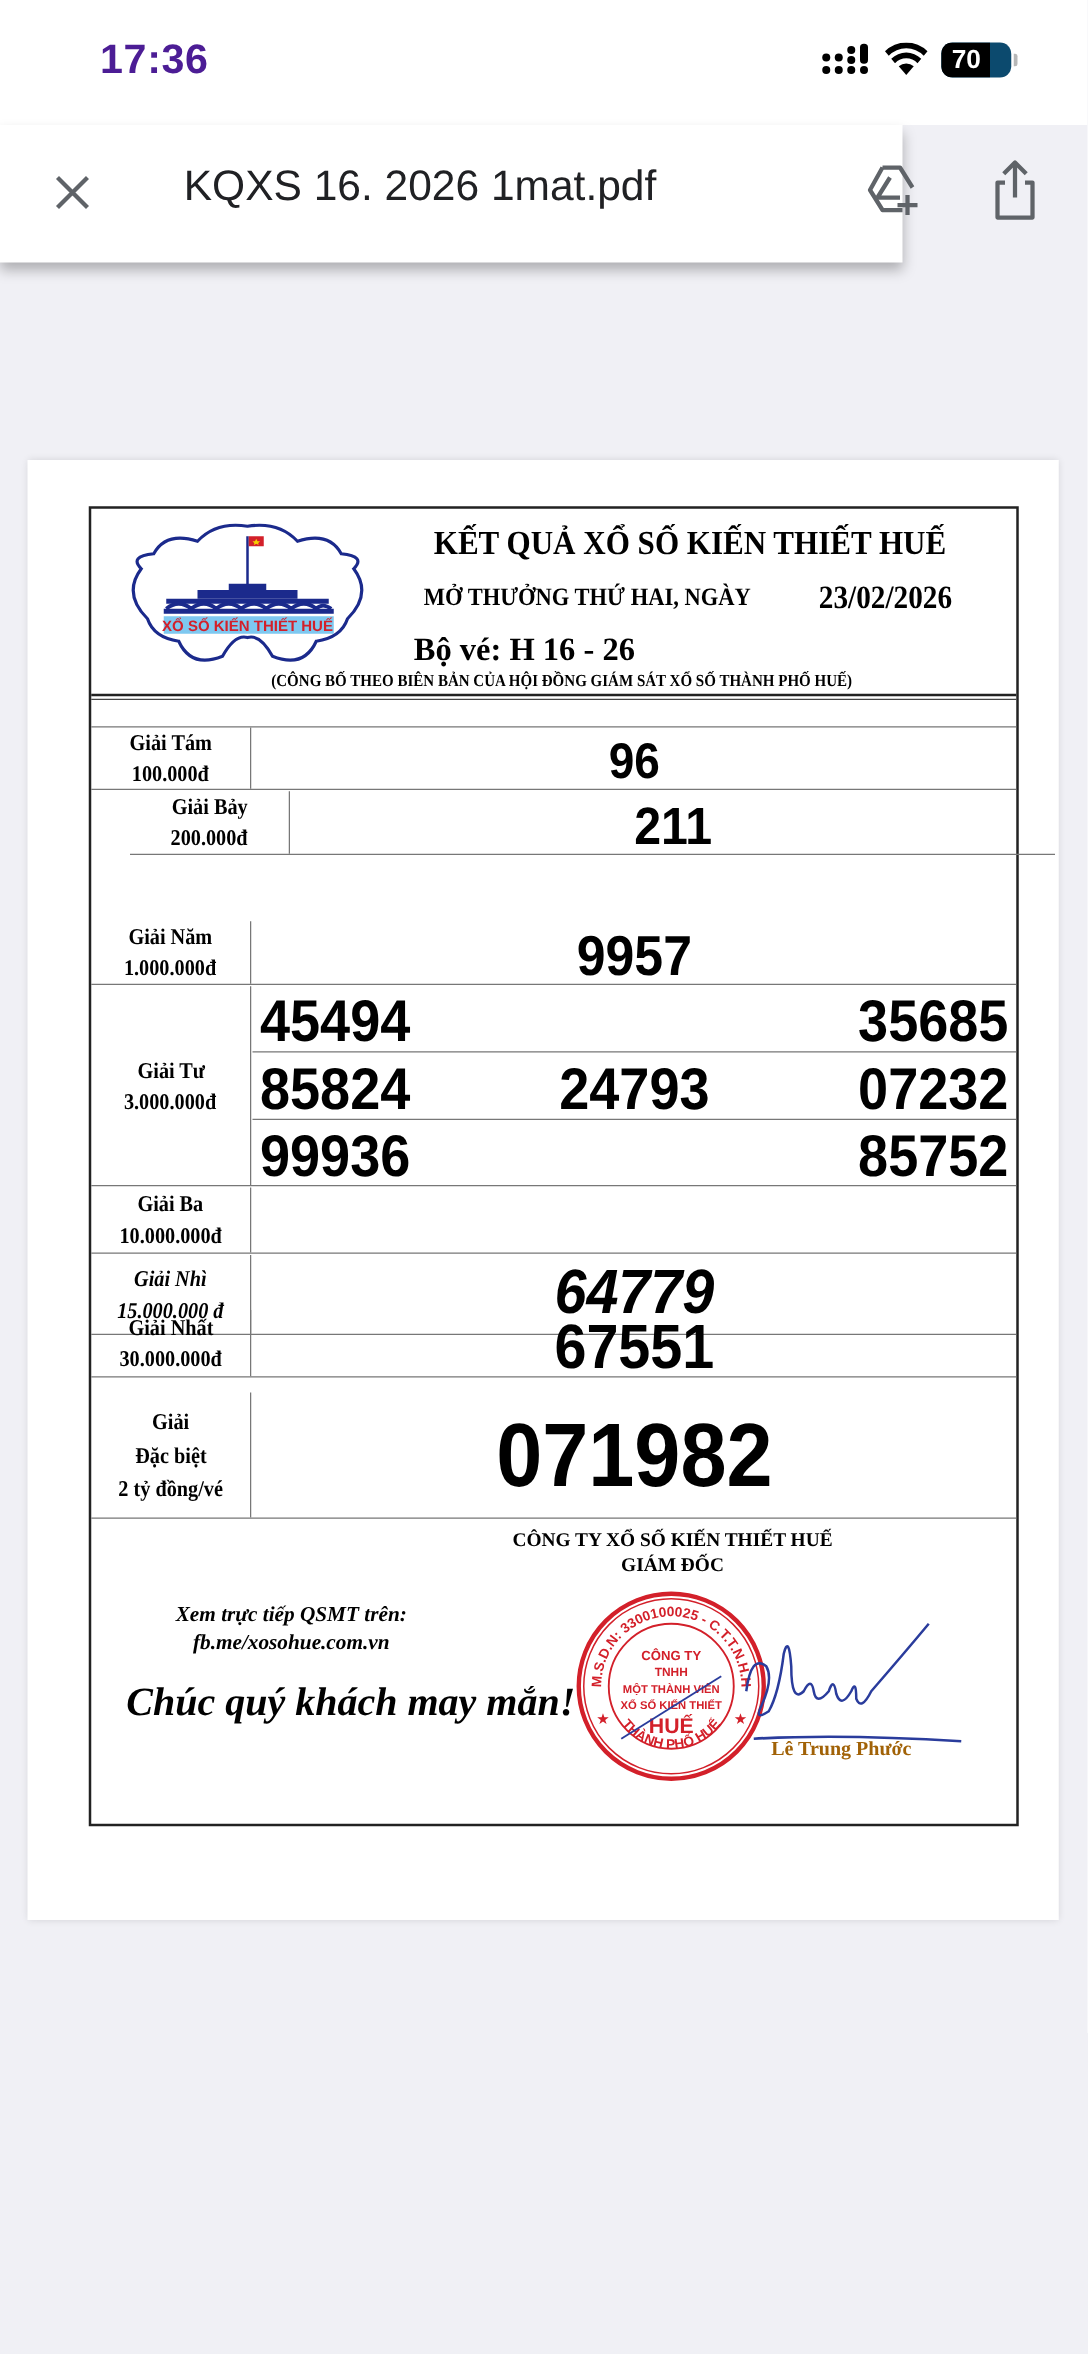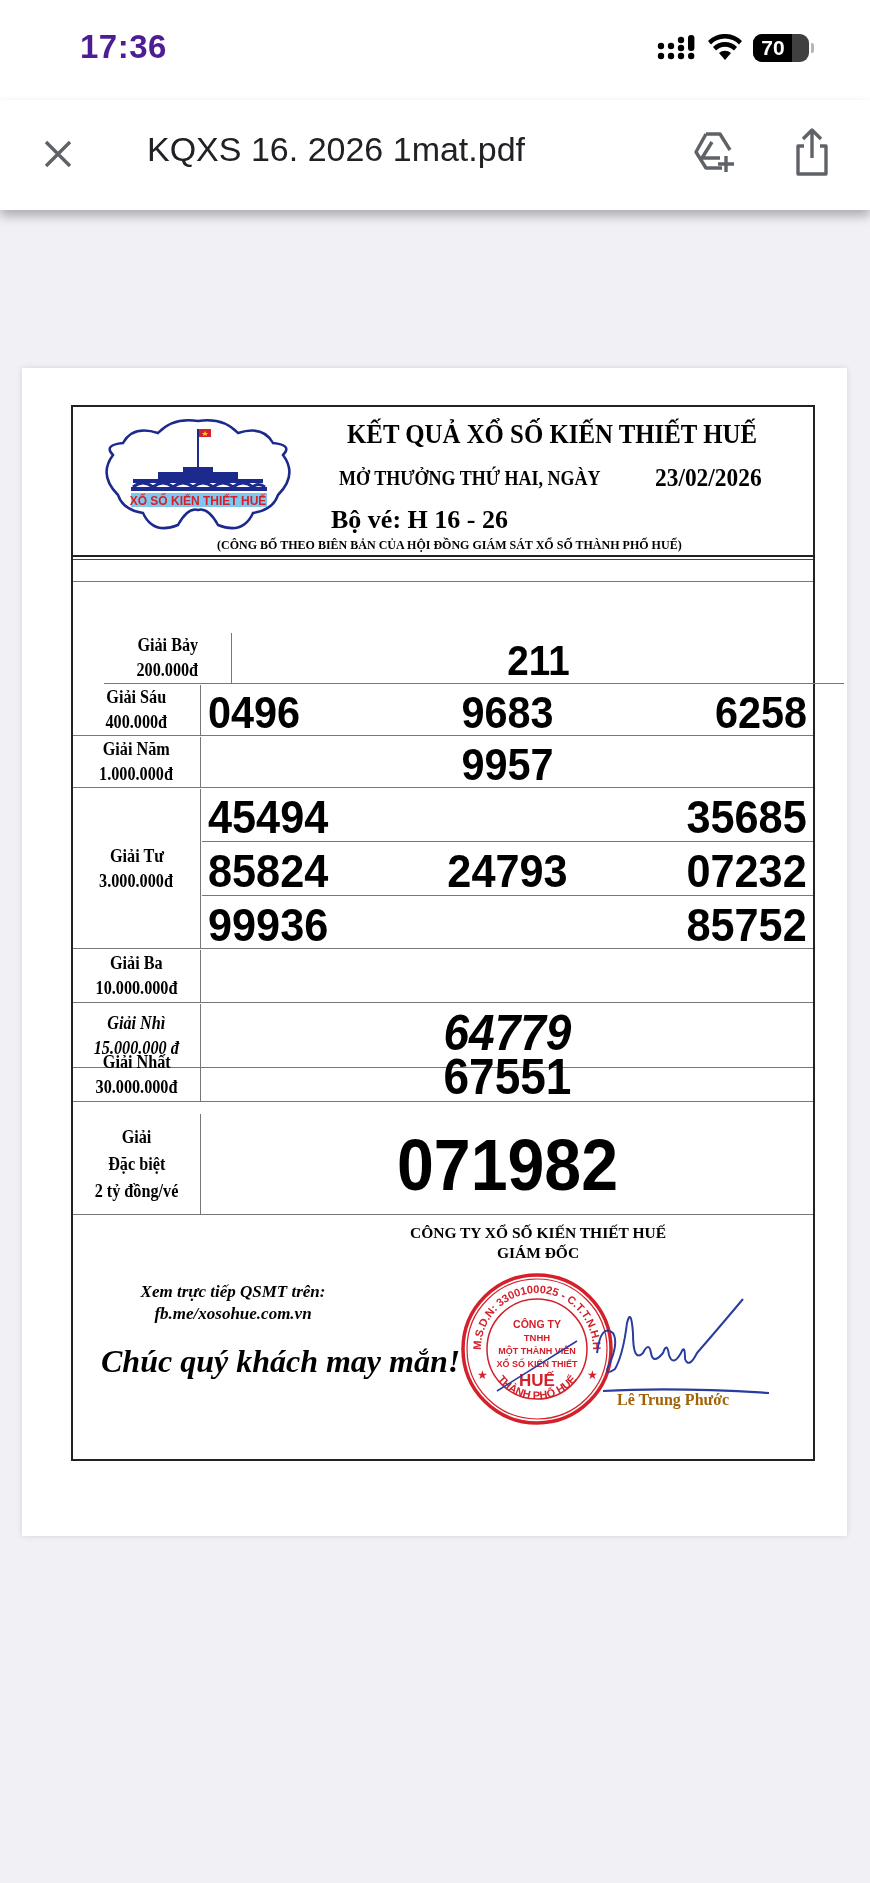--- a/index.html
+++ b/index.html
@@ -5,27 +5,27 @@
   * { box-sizing: border-box; margin: 0; padding: 0; }
   html, body { width: 870px; height: 1883px; overflow: hidden; }
   body { background: #f0f0f5; font-family: "Liberation Sans", sans-serif; position: relative; }
 
   
   .statusbar { position: absolute; left: 0; top: 0; width: 870px; height: 100px; background: #ffffff; }
   .sb-time { position: absolute; left: 80px; top: 28px; font-family: "Liberation Sans", sans-serif; font-weight: bold; font-size: 33px; color: #4c1d95; letter-spacing: 0.5px; }
   .sb-right { position: absolute; right: 56px; top: 34px; display: flex; align-items: center; gap: 10px; }
   .sb-signal { width: 40px; height: 28px; }
   .sb-wifi { width: 36px; height: 28px; }
-  .sb-battery { position: relative; width: 56px; height: 28px; border-radius: 9px; background: #404040; overflow: hidden; }
+  .sb-battery { position: relative; width: 56px; height: 28px; border-radius: 9px; background: #0c4a6e; overflow: hidden; }
   .sb-battery .fill { position: absolute; left: 0; top: 0; bottom: 0; width: 70%; background: #000; }
   .sb-battery .pct { position: absolute; left: 0; top: 0; width: 40px; height: 28px; line-height: 28px; text-align: center; color: #fff; font-weight: bold; font-size: 21px; font-family: "Liberation Sans", sans-serif; }
   .sb-battery-tip { width: 3px; height: 10px; background: #b7b7b7; border-radius: 0 2px 2px 0; margin-left: -8px; }
 
   
-  .toolbar { position: absolute; left: 0; top: 100px; width: 870px; height: 110px; background: #ffffff; box-shadow: 0 6px 10px rgba(0,0,0,0.28); z-index: 2; }
+  .toolbar { position: absolute; left: 0; top: 100px; width: 722px; height: 110px; background: #ffffff; box-shadow: 0 6px 10px rgba(0,0,0,0.28); z-index: 2; }
   .tb-close { position: absolute; left: 38px; top: 34px; width: 40px; height: 40px; cursor: pointer; }
   .tb-title { position: absolute; left: 147px; top: 30px; font-size: 34px; color: #202124; font-family: "Liberation Sans", sans-serif; }
   .tb-drive { position: absolute; left: 690px; top: 28px; width: 48px; height: 48px; cursor: pointer; }
   .tb-share { position: absolute; left: 790px; top: 26px; width: 44px; height: 52px; cursor: pointer; }
 
   
   .pdf-page { position: absolute; left: 22px; top: 368px; width: 825px; height: 1168px; background: #fff; box-shadow: 0 0 6px rgba(0,0,0,0.12); }
 
   .doc { position: absolute; left: 49px; top: 37px; width: 744px; height: 1056px; border: 2px solid #222; font-family: "Liberation Serif", serif; color: #000; }
 
@@ -126,42 +126,40 @@
       <div class="h-title">KẾT QUẢ XỔ SỐ KIẾN THIẾT HUẾ</div>
       <div class="h-draw">MỞ THƯỞNG THỨ HAI, NGÀY</div>
       <div class="h-date">23/02/2026</div>
       <div class="h-set">Bộ vé:  H 16 - 26</div>
       <div class="h-note">(CÔNG BỐ THEO BIÊN BẢN CỦA HỘI ĐỒNG GIÁM SÁT XỔ SỐ THÀNH PHỐ HUẾ)</div>
     </div>
     <div class="hdr-sep1"></div>
     <div class="hdr-sep2"></div>
     <div class="empty-row-line"></div>
 
+    <div class="row" style="top:175px;height:50px;">
+      <div class="label">
+        <span>Giải Tám</span>
+        <span>100.000đ</span>
+      </div>
+      <div class="vals">
+        <div class="num center" style="top:5px;font-size:40px;">96</div>
+      </div>
+    </div>
 
     <div class="row" style="top:226px;height:51px;margin-left:31px;">
       <div class="label">
         <span>Giải Bảy</span>
         <span>200.000đ</span>
       </div>
       <div class="vals">
         <div class="num center" style="top:4px;font-size:42px;">211</div>
       </div>
     </div>
 
-    <div class="row" style="top:278px;height:51px;">
-      <div class="label">
-        <span>Giải Sáu</span>
-        <span>400.000đ</span>
-      </div>
-      <div class="vals">
-        <div class="num left" style="top:2px;font-size:45px;">0496</div>
-        <div class="num mid" style="top:2px;font-size:45px;">9683</div>
-        <div class="num right" style="top:2px;font-size:45px;">6258</div>
-      </div>
-    </div>
 
     <div class="row" style="top:330px;height:51px;">
       <div class="label">
         <span>Giải Năm</span>
         <span>1.000.000đ</span>
       </div>
       <div class="vals">
         <div class="num center" style="top:2px;font-size:45px;">9957</div>
       </div>
     </div>

